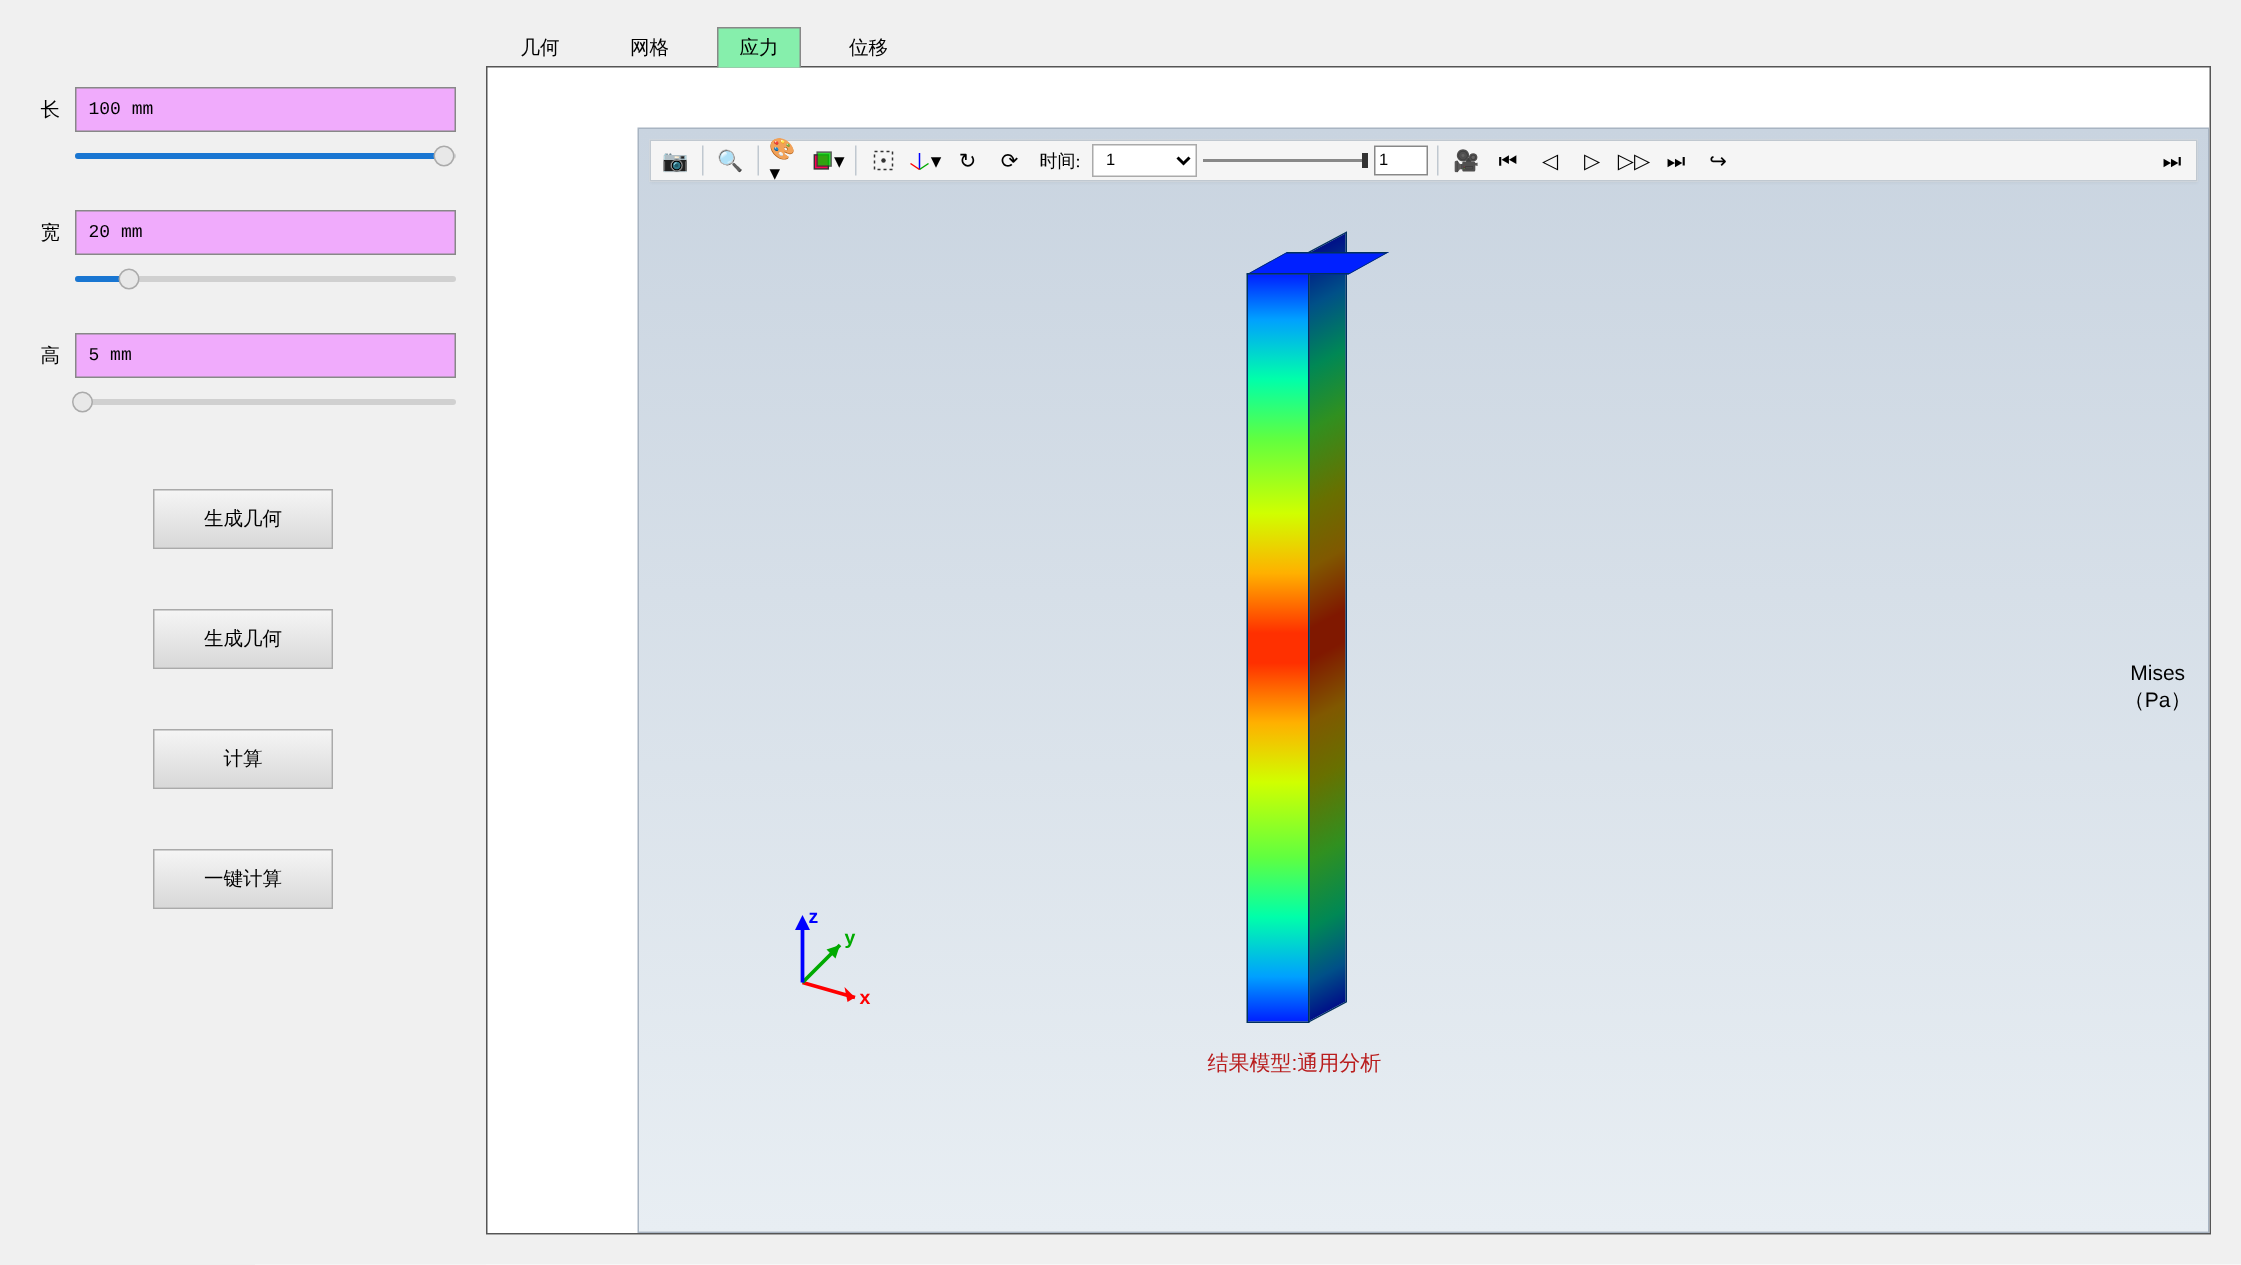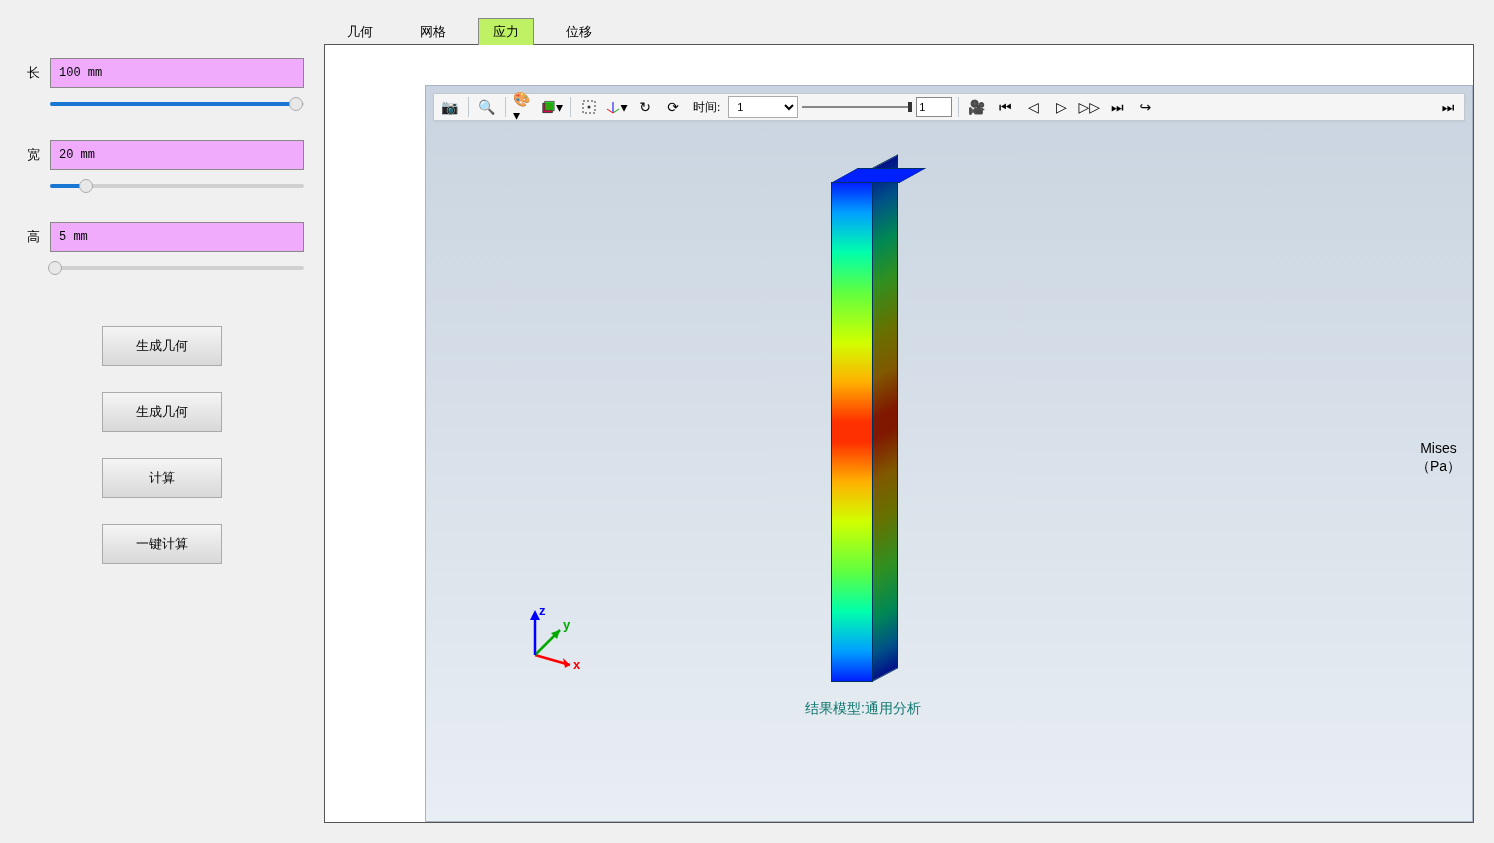--- a/index.html
+++ b/index.html
@@ -68,21 +68,21 @@
       background: #e8e8e8;
       border: 1px solid #aaa;
       border-radius: 50%;
       transform: translateX(-50%);
     }
     .sidebar-buttons {
       margin-top: 50px;
       display: flex;
       flex-direction: column;
       align-items: center;
-      gap: 26px;
+      gap: 40px;
     }
     .action-btn {
       width: 120px;
       height: 40px;
       background: linear-gradient(#f5f5f5, #d8d8d8);
       border: 1px solid #aaa;
       font-size: 13px;
       cursor: pointer;
     }
     .main-area {
@@ -98,21 +98,21 @@
     }
     .tab {
       padding: 4px 14px;
       font-size: 13px;
       cursor: pointer;
       border: 1px solid transparent;
       border-bottom: none;
       background: transparent;
     }
     .tab.active {
-      background: #bef264;
+      background: #86efac;
       border-color: #888;
       position: relative;
       z-index: 2;
     }
     .viewport-panel {
       flex: 1;
       border: 1px solid #555;
       background: #fff;
       position: relative;
       overflow: hidden;
@@ -228,21 +228,21 @@
         #001088 100%);
       border: 1px solid #003060;
       transform: skewY(-28deg);
       transform-origin: top left;
     }
     .result-label {
       position: absolute;
       left: 480px;
       top: 655px;
       font-size: 14px;
-      color: #0f766e;
+      color: #b91c1c;
     }
     .triad {
       position: absolute;
       left: 190px;
       top: 540px;
     }
     .legend {
       position: absolute;
       right: 12px;
       top: 395px;

